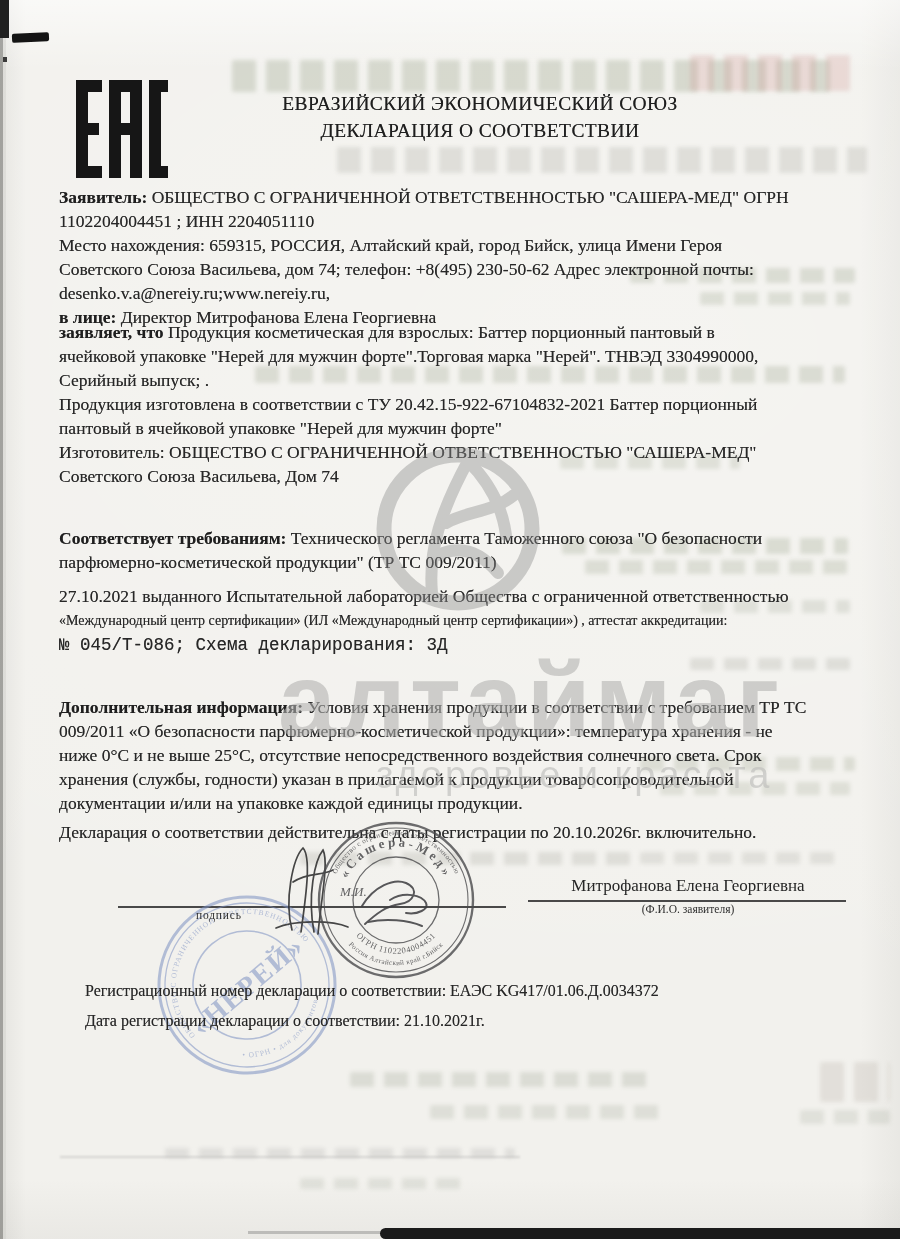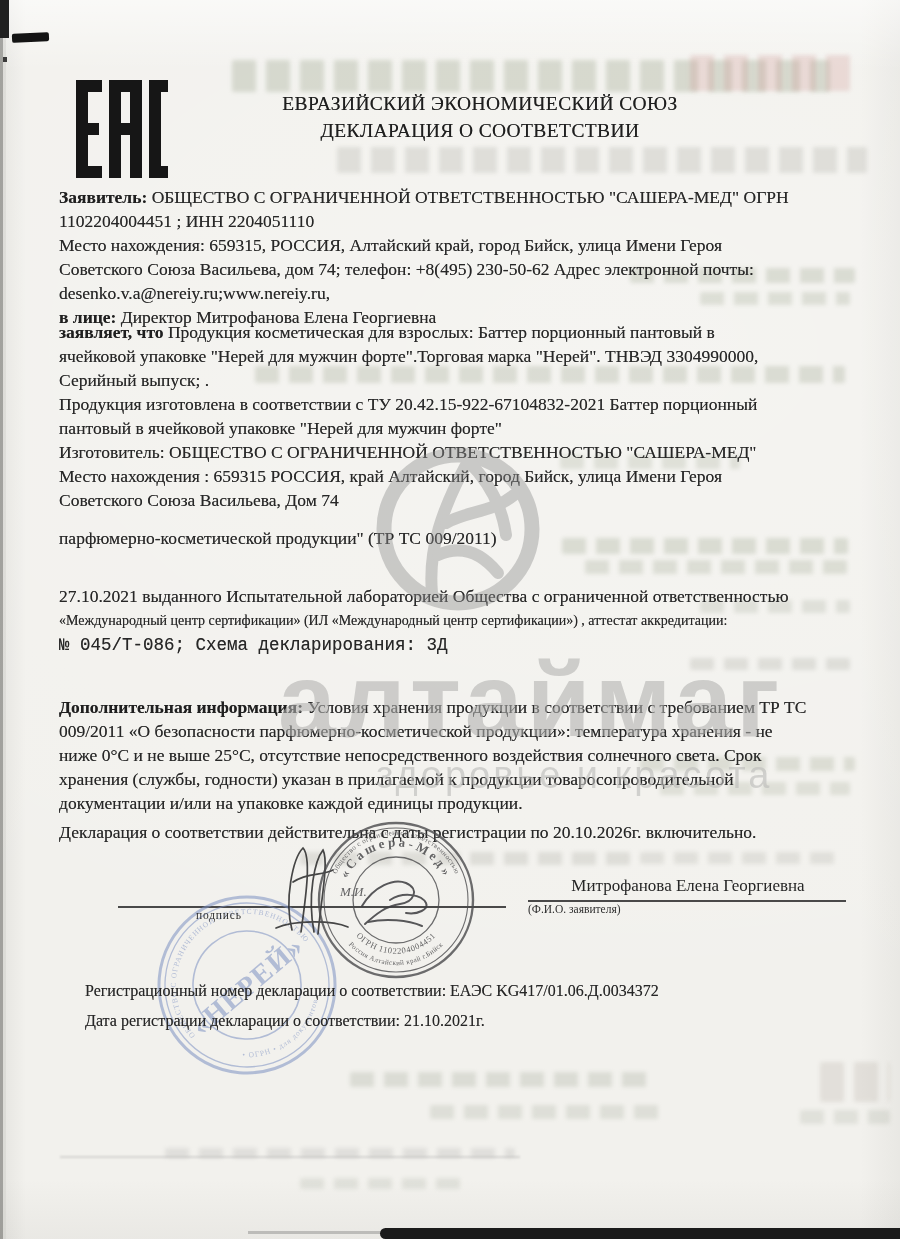--- a/index.html
+++ b/index.html
@@ -23,21 +23,21 @@
         color:#272727;text-shadow:0 0 .5px rgba(35,35,35,.55);z-index:6;}
   .ln{height:24px;white-space:nowrap;}
   .para b{font-weight:bold;color:#1f1f1f;}
   .reg{position:absolute;left:85px;top:976px;width:780px;font-size:16px;line-height:30px;
        color:#272727;text-shadow:0 0 .5px rgba(35,35,35,.5);z-index:6;white-space:nowrap;}
   
   .sigline{position:absolute;height:2px;background:#2c2c2c;opacity:.85;z-index:5;}
   .cap{position:absolute;font-size:11.5px;color:#2e2e2e;z-index:6;letter-spacing:.8px;}
   .name{position:absolute;left:528px;top:876px;width:320px;text-align:center;
         font-size:17px;color:#262626;z-index:6;white-space:nowrap;}
-  .fio{position:absolute;left:528px;top:903px;width:320px;
+  .fio{position:absolute;left:528px;top:903px;width:320px;text-align:center;
        font-size:11.5px;color:#2e2e2e;z-index:6;}
   
   .ghost{position:absolute;filter:blur(2.3px);opacity:.55;border-radius:2px;z-index:1;
          background:repeating-linear-gradient(90deg,var(--gc) 0 24px,transparent 24px 34px);}
   .edge{position:absolute;z-index:30;}
   .crease{position:absolute;height:2px;background:rgba(150,150,145,.30);filter:blur(1px);z-index:2;}
   
   .wm{position:absolute;z-index:20;pointer-events:none;}
   .wm-brand{left:278px;top:648px;font-family:"Liberation Sans","DejaVu Sans",sans-serif;
             font-weight:bold;font-size:104px;letter-spacing:4px;color:#b2b2b0;opacity:.58;line-height:1;text-align:center;}
@@ -114,25 +114,25 @@
     <div class="ln"><b>в лице:</b><span> Директор Митрофанова Елена Георгиевна</span></div>
   </div>
 
   <div class="para" style="top:320px;">
     <div class="ln"><b>заявляет, что</b><span>  Продукция косметическая для взрослых:  Баттер порционный пантовый в</span></div>
     <div class="ln"><span>ячейковой упаковке "Нерей для мужчин форте".Торговая марка "Нерей". ТНВЭД 3304990000,</span></div>
     <div class="ln"><span>Серийный выпуск; .</span></div>
     <div class="ln"><span>Продукция изготовлена в соответствии с ТУ 20.42.15-922-67104832-2021 Баттер порционный</span></div>
     <div class="ln"><span>пантовый в ячейковой упаковке "Нерей для мужчин форте"</span></div>
     <div class="ln"><span>Изготовитель: ОБЩЕСТВО С ОГРАНИЧЕННОЙ ОТВЕТСТВЕННОСТЬЮ "САШЕРА-МЕД"</span></div>
-    <div class="ln"><span>Место нахождения : 659315 РОССИЯ, край Алтайский, город Бийск, улица Имени Героя</span></div>
     <div class="ln"><span>Советского Союза Васильева, Дом 74</span></div>
   </div>
 
   <div class="para" style="top:526px;">
+    <div class="ln"><b>Соответствует требованиям:</b><span> Технического регламента Таможенного союза "О безопасности</span></div>
     <div class="ln"><span>парфюмерно-косметической продукции" (ТР ТС 009/2011)</span></div>
   </div>
 
   <div class="para" style="top:584px;line-height:24.5px;">
     <div class="ln" style="height:24.5px;"><span>27.10.2021 выданного Испытательной лабораторией Общества с ограниченной ответственностью</span></div>
     <div class="ln" style="height:24.5px;font-size:14px;"><span>«Международный центр сертификации» (ИЛ «Международный центр сертификации») , аттестат аккредитации:</span></div>
     <div class="ln" style="height:24.5px;font-family:Liberation Mono, monospace;"><span>№ 045/Т-086; Схема декларирования: 3Д</span></div>
   </div>
 
   <div class="para" style="top:695px;">

